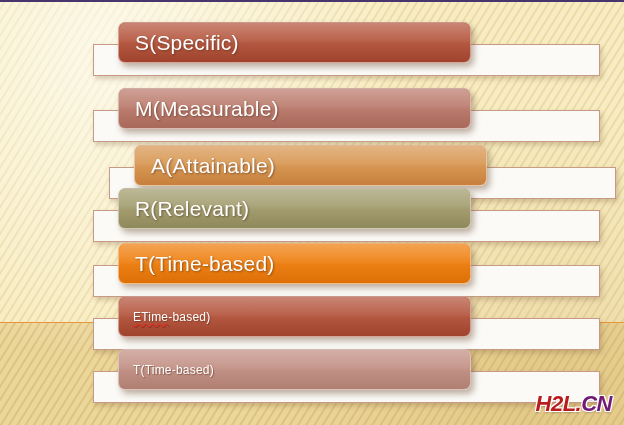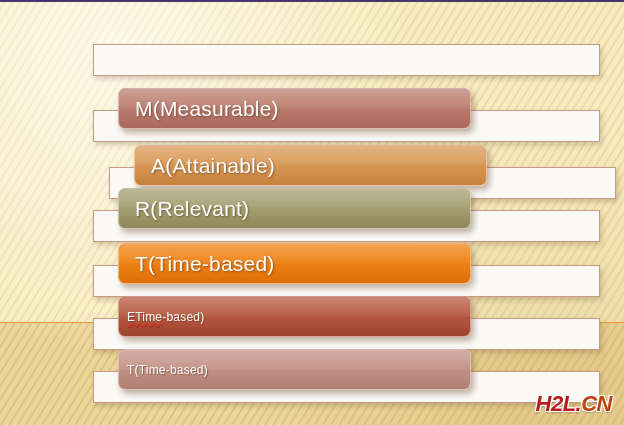--- a/index.html
+++ b/index.html
@@ -136,21 +136,21 @@
     padding-left: 16px;
     font-size: 21px;
     font-weight: 400;
     letter-spacing: 0.2px;
     text-shadow: 1px 1px 2px rgba(80, 45, 25, 0.55);
     white-space: nowrap;
   }
   
   .bar-label.small {
     font-size: 12px;
-    padding-left: 8px;
+    padding-left: 14px;
     text-shadow: 1px 1px 1px rgba(80, 45, 25, 0.5);
   }
   
   .misspelled {
     text-decoration: underline wavy #e02b20;
     text-decoration-skip-ink: none;
     text-underline-offset: 2px;
   }
 
   
@@ -161,36 +161,39 @@
     font-size: 22px;
     font-weight: bold;
     font-style: italic;
     letter-spacing: -0.5px;
     text-shadow:
       -1px -1px 0 #fff,  1px -1px 0 #fff,
       -1px  1px 0 #fff,  1px  1px 0 #fff,
        0    2px 2px rgba(0,0,0,0.25);
   }
   .logo .part-a { color: #b91c1c; }
-  .logo .part-b { color: #c2410c; }
+  .logo .part-b { color: #701a75; }
 </style>
 </head>
 <body>
 
 <div class="slide">
 
   <div class="bg-upper"></div>
   <div class="bg-lower"></div>
   <div class="bg-wash"></div>
   <div class="top-rule"></div>
   <div class="mid-rule"></div>
 
   <div class="rows" id="rows-container">
       <div class="row" style="top: 22px;">
         <div class="card"></div>
+        <div class="bar" style="background: linear-gradient(rgb(183, 91, 68) 0%, rgb(183, 91, 68) 42%, rgb(160, 67, 45) 100%);">
+          <div class="bar-label">S(Specific)</div>
+        </div>
       </div>
       <div class="row" style="top: 88px;">
         <div class="card"></div>
         <div class="bar" style="background: linear-gradient(rgb(189, 127, 113) 0%, rgb(189, 127, 113) 42%, rgb(168, 104, 90) 100%);">
           <div class="bar-label">M(Measurable)</div>
         </div>
       </div>
       <div class="row" style="top: 145px; margin-left: 16px;">
         <div class="card"></div>
         <div class="bar" style="background: linear-gradient(rgb(217, 154, 88) 0%, rgb(217, 154, 88) 42%, rgb(199, 128, 60) 100%);">

